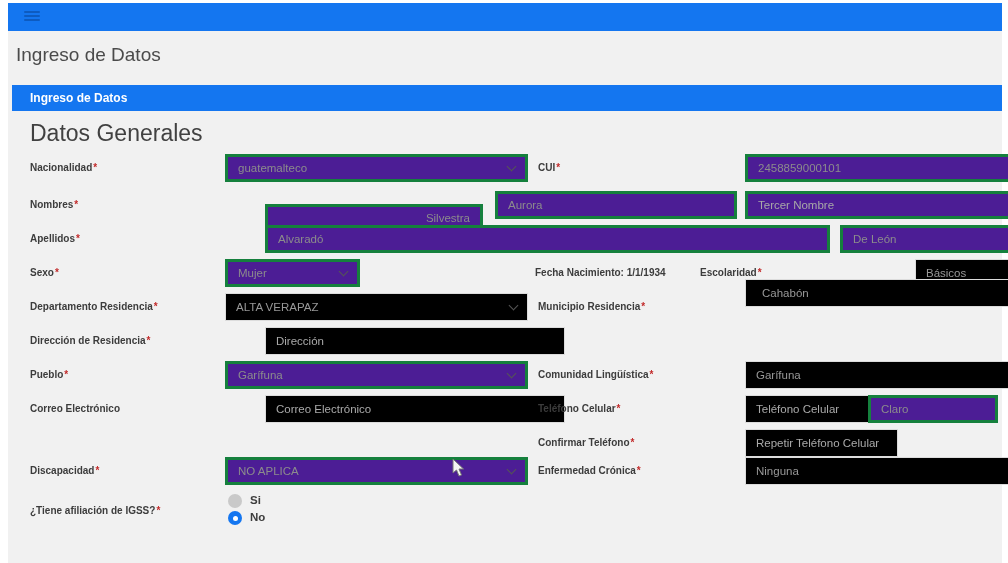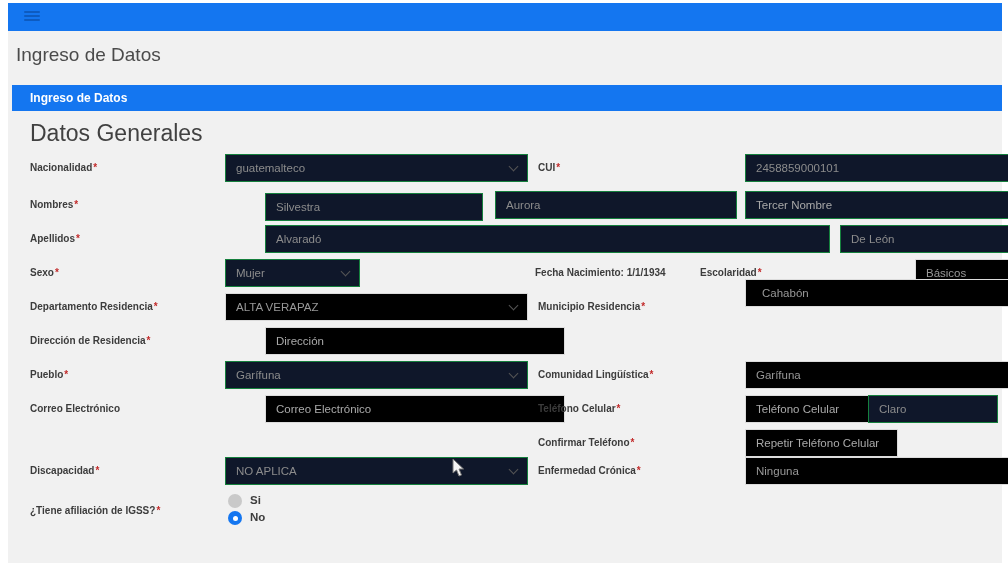--- a/index.html
+++ b/index.html
@@ -14,21 +14,21 @@
   .page-title{position:absolute;left:16px;top:44px;font-size:19px;color:#4b4b4b;}
   .panel-header{position:absolute;left:12px;top:85px;width:990px;height:26px;background:#1476f0;
     color:#ffffff;font-size:12px;font-weight:bold;line-height:26px;padding-left:0;}
   .panel-header span{margin-left:18px;}
   .section-title{position:absolute;left:30px;top:120px;font-size:23px;color:#414141;}
   .section-title2{position:absolute;left:14px;top:531px;font-size:19px;color:#454545;margin-top:31px;}
   .lbl{position:absolute;font-size:10px;font-weight:bold;color:#3c3c3c;white-space:nowrap;}
   .req{color:#c22a2a;margin-left:1px;}
   .inp{position:absolute;height:28px;box-sizing:border-box;font-size:11.5px;
     font-family:"Liberation Sans","DejaVu Sans",sans-serif;padding:0 10px;outline:none;margin-left:40px;}
-  .fill{background:#0f172a;border:1px solid #15803d;color:#8c8c8c;}
+  .fill{background:#4c1d95;border:3px solid #15803d;color:#8c8c8c;}
   .fill::placeholder{color:#a8a8a8;}
   .lite{background:#000000;border:1px solid #dcdcdc;color:#989898;}
   .lite::placeholder{color:#aaaaaa;}
   .sel{position:absolute;height:28px;box-sizing:border-box;display:flex;align-items:center;
     font-size:11.5px;padding:0 10px;cursor:pointer;}
   .sel .selv{flex:1;overflow:hidden;white-space:nowrap;}
   .chev{width:6px;height:6px;border-right:1.6px solid #555;border-bottom:1.6px solid #555;
     transform:rotate(45deg);margin-left:6px;margin-top:-3px;flex:none;}
   .radio-row{position:absolute;display:flex;}
   .radio{width:14px;height:14px;border-radius:50%;background:#c9c9c9;position:relative;cursor:pointer;flex:none;}
@@ -68,21 +68,21 @@
     <span class="chev"></span>
   </div>
   <div class="lbl" style="left:538px;top:162px">
     <span>CUI</span><span class="req">*</span>
   </div>
   <input class="inp fill" style="left: 705px; top: 154px; width: 293px;" value="2458859000101">
 
   <div class="lbl" style="left:30px;top:199px">
     <span>Nombres</span><span class="req">*</span>
   </div>
-  <input class="inp fill" style="left: 225px; top: 193px; width: 218px;" value="Silvestra">
+  <input class="inp fill" style="left: 225px; top: 204px; width: 218px; text-align: right;" value="Silvestra">
   <input class="inp fill" style="left: 455px; top: 191px; width: 242px;" value="Aurora">
   <input class="inp fill" style="left: 705px; top: 191px; width: 293px;" placeholder="Tercer Nombre">
 
   <div class="lbl" style="left:30px;top:233px">
     <span>Apellidos</span><span class="req">*</span>
   </div>
   <input class="inp fill" style="left: 225px; top: 225px; width: 565px;" value="Alvaradó">
   <input class="inp fill" style="left: 800px; top: 225px; width: 198px;" value="De León">
 
   <div class="lbl" style="left:30px;top:267px">

